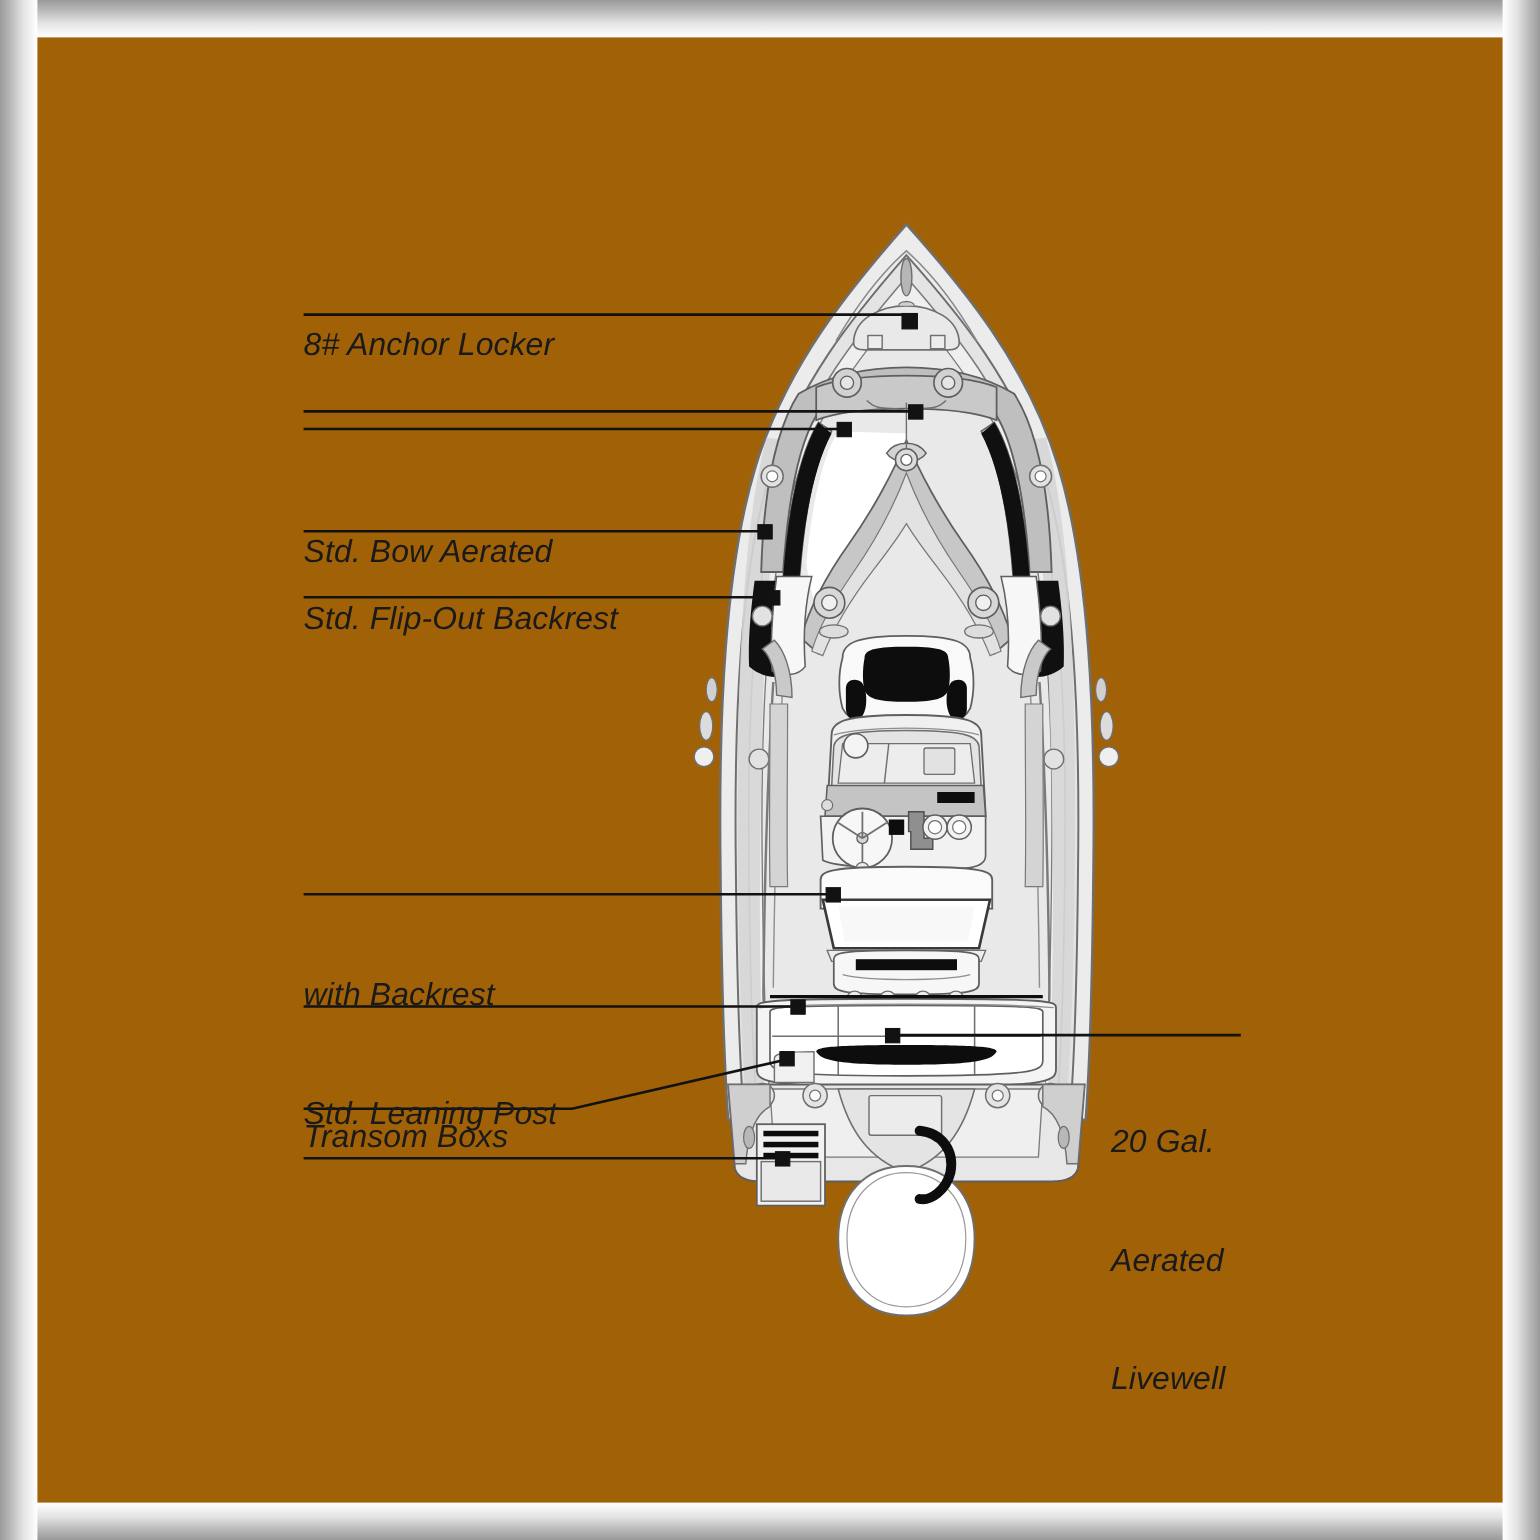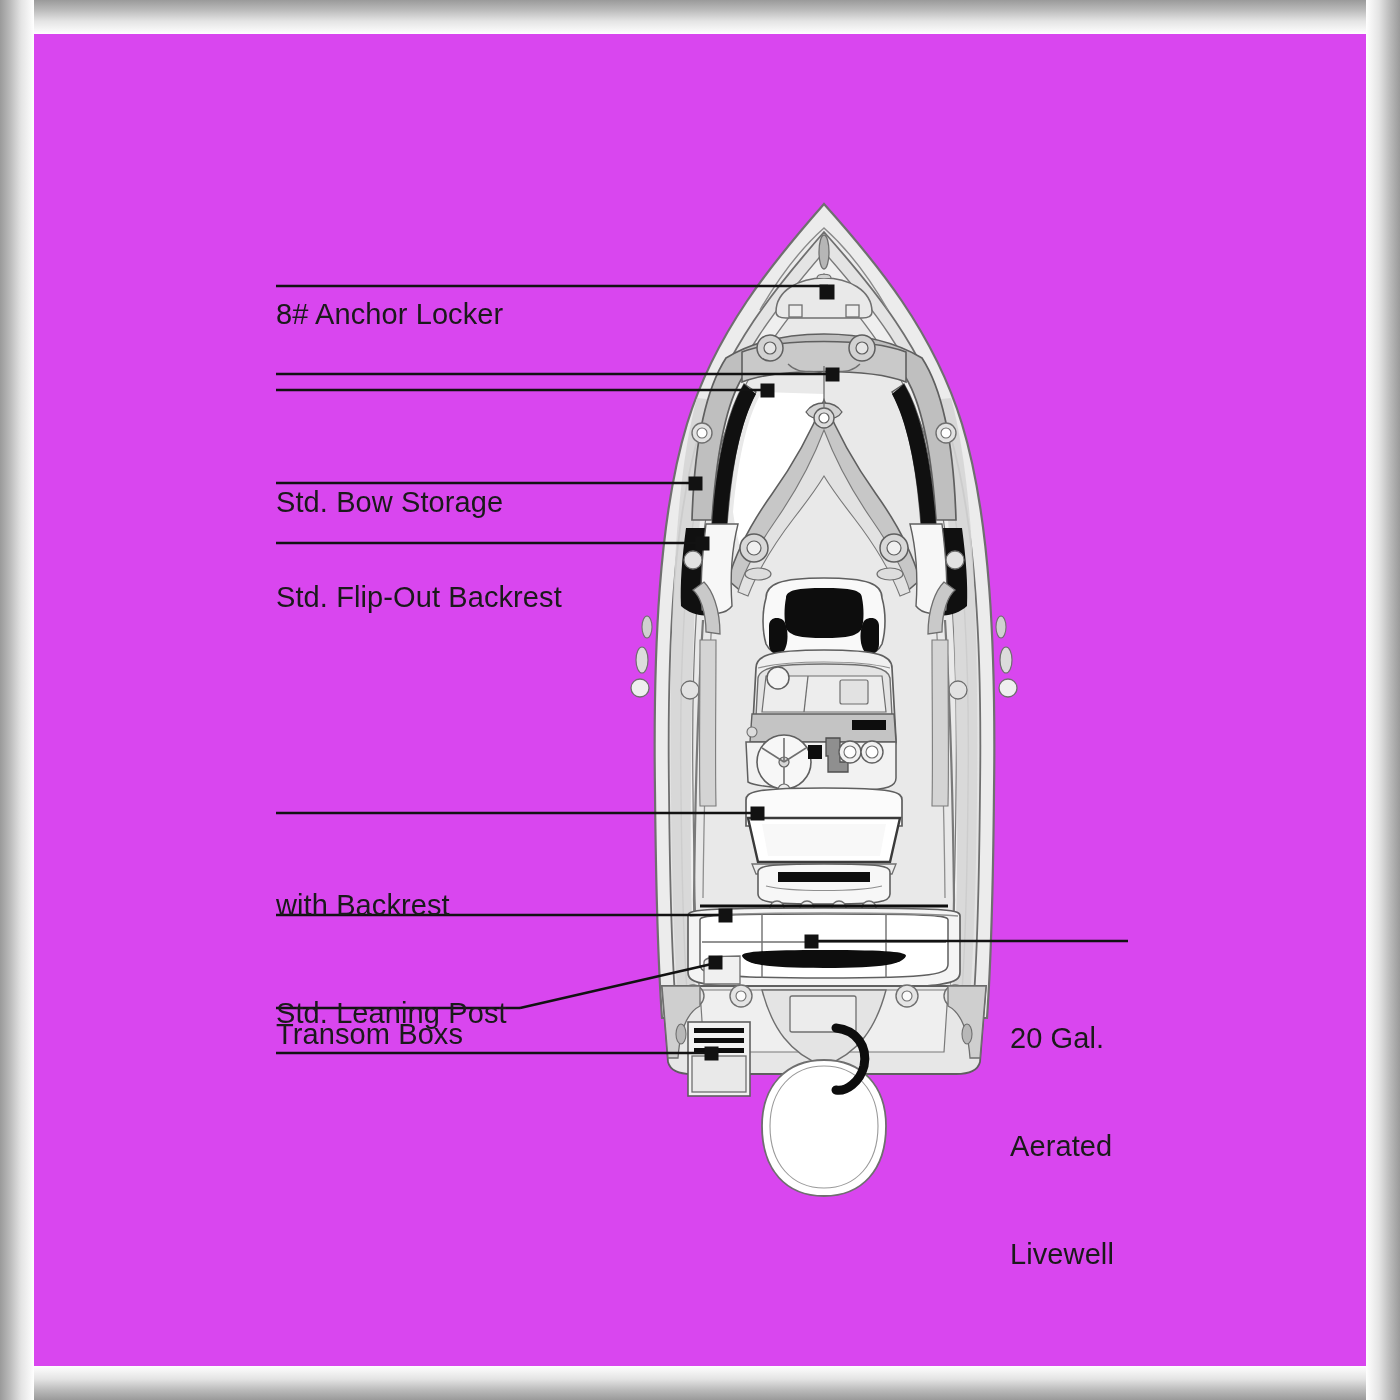--- a/index.html
+++ b/index.html
@@ -2,21 +2,21 @@
 <html><head>
 <meta charset="utf-8">
 <title>Boat Layout Diagram</title>
 <style>
   html,body{margin:0;padding:0;background:#ffffff;}
   body{
     width:1400px;height:1400px;overflow:hidden;
     font-family:"Liberation Sans","DejaVu Sans",sans-serif;
     position:relative;
   }
-  #stage{position:absolute;inset:0;background:#d946ef;}
+  #stage{position:absolute;inset:0;background:#a16207;font-style:italic;}
 
   
   #frame{
     position:absolute;inset:0;pointer-events:none;z-index:40;
   }
   #frame .edge{position:absolute;}
   #frame .top{left:0;right:0;top:0;height:34px;
     background:linear-gradient(to bottom,#9a9a9a 0%,#b9b9b9 28%,#e4e4e4 62%,#ffffff 100%);}
   #frame .bottom{left:0;right:0;bottom:0;height:34px;
     background:linear-gradient(to top,#9a9a9a 0%,#b9b9b9 28%,#e4e4e4 62%,#ffffff 100%);}
@@ -351,23 +351,23 @@
         <line x1="812" y1="941" x2="1128" y2="941" stroke-width="2.4"></line>
         <rect x="805" y="935" width="13" height="13"></rect>
       </g>
 
     </g>
   </svg>
 
   <div class="lbl" style="left:276px;top:296px;">8# Anchor Locker</div>
 
 
-  <div class="lbl" style="left:276px;top:484px;">Std. Bow Storage</div>
-
-  <div class="lbl" style="left:276px;top:545px;margin-top:34px;">Std. Flip-Out Backrest</div>
+  <div class="lbl" style="left:276px;top:484px;">Std. Bow Aerated</div>
+
+  <div class="lbl" style="left:276px;top:545px;">Std. Flip-Out Backrest</div>
 
   <div class="lbl" style="left:276px;top:815px;">
     <div>with Backrest</div>
     <div>Std. Leaning Post</div>
   </div>
 
   <div class="lbl" style="left:276px;top:920px;">
   </div>
 
   <div class="lbl" style="left:276px;top:1016px;">Transom Boxs</div>

